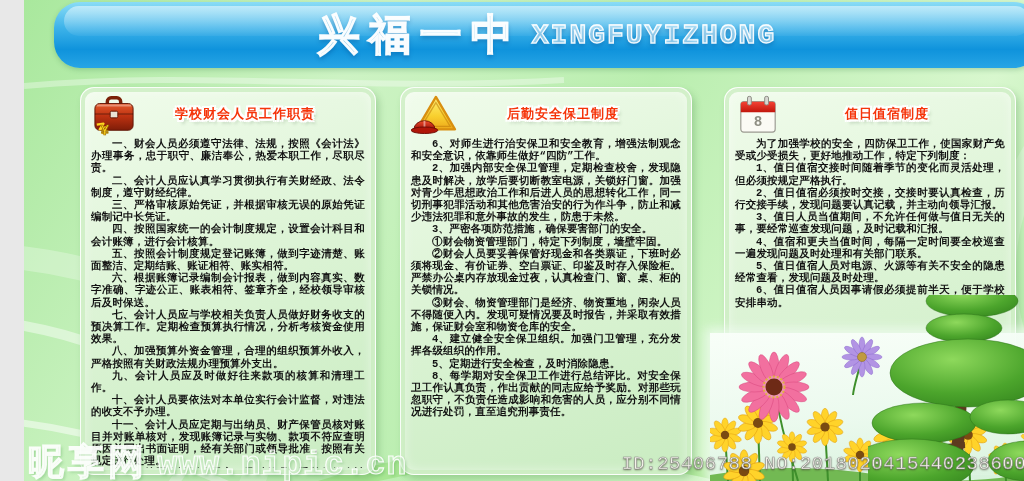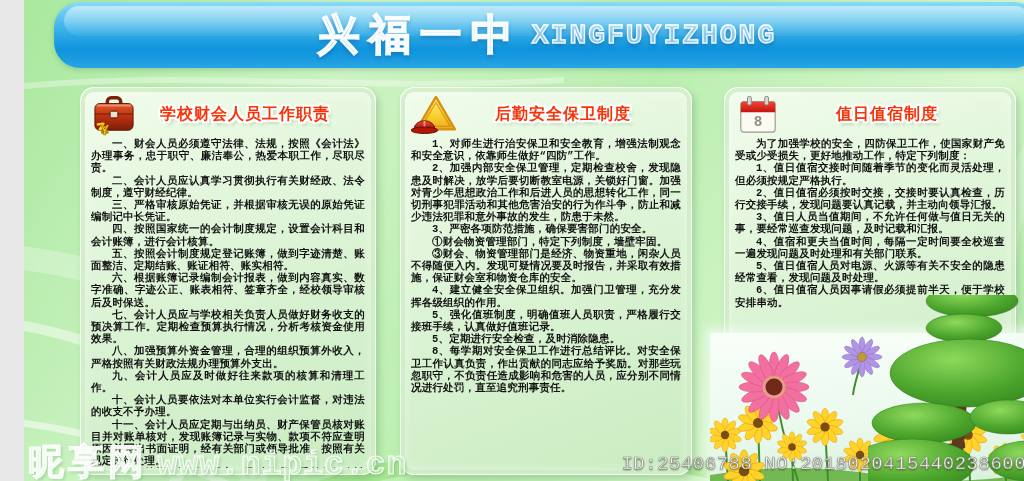--- a/index.html
+++ b/index.html
@@ -24,21 +24,21 @@
   .panel{position:absolute;top:87px;height:386px;border-radius:14px;z-index:4;
     background:linear-gradient(160deg,#f1fcec 0%,#ddf4d6 45%,#c9ecc1 100%);
     border:1px solid rgba(255,255,255,.85);
     box-shadow:inset 0 0 0 4px rgba(200,236,190,.75), inset 0 0 14px rgba(255,255,255,.8),
       3px 4px 7px rgba(60,130,60,.28);}
   .p1{left:56px;width:294px;}
   .p2{left:376px;width:290px;}
   .p3{left:700px;width:290px;}
   .panel header{position:relative;height:44px;margin-top:4px;display:flex;align-items:center;justify-content:center;}
   .panel header .icon{position:absolute;left:10px;top:2px;width:46px;height:42px;}
-  .panel h2{margin:0 0 0 34px;font-size:16px;font-weight:700;letter-spacing:1px;color:#f5340a;
+  .panel h2{margin:0 0 0 34px;font-size:13px;font-weight:700;letter-spacing:1px;color:#f5340a;
     text-shadow:-2px -2px 0 #fff,2px -2px 0 #fff,-2px 2px 0 #fff,2px 2px 0 #fff,
       0 -2px 0 #fff,0 2px 0 #fff,-2px 0 0 #fff,2px 0 0 #fff,3px 4px 3px rgba(60,100,60,.25);}
   .panel-body{height:330px;overflow:hidden;padding:2px 10px 0 10px;}
   .panel-body p{margin:0;font-size:10.5px;line-height:12.2px;font-weight:700;color:#121212;
     text-align:justify;text-indent:2em;letter-spacing:.2px;}
   
   .photo{position:absolute;left:686px;top:333px;width:338px;height:148px;z-index:6;
     background:linear-gradient(175deg,rgba(250,255,250,.97) 0%,rgba(236,250,239,.97) 55%,rgba(216,242,221,.97) 100%);
     box-shadow:0 0 10px 5px rgba(240,252,242,.75);}
   .flowers{position:absolute;inset:0;}
@@ -125,27 +125,27 @@
         </defs>
         <path d="M26,3 L46,37 L6,37 Z" fill="url(#triG)" stroke="#d98f10" stroke-width="2.4" stroke-linejoin="round"></path>
         <path d="M26,9 L41,34 L11,34 Z" fill="none" stroke="rgba(190,120,10,.55)" stroke-width="1.4"></path>
         <path d="M3,37 a11,9 0 0 1 22,0 z" fill="url(#hatG)" stroke="#6e0d05" stroke-width="1"></path>
         <path d="M14,28 v9" stroke="rgba(255,255,255,.45)" stroke-width="2"></path>
         <ellipse cx="14" cy="38" rx="14" ry="3.4" fill="#b01608" stroke="#6e0d05" stroke-width="1"></ellipse>
       </svg>
       <h2>后勤安全保卫制度</h2>
     </header>
     <div class="panel-body">
-        <p>1、对师生进行治安保卫和安全教育，增强法制观念和安全意识，依靠师生做好“四防”工作。</p>
+        <p>6、对师生进行治安保卫和安全教育，增强法制观念和安全意识，依靠师生做好“四防”工作。</p>
         <p>2、加强内部安全保卫管理，定期检查校舍，发现隐患及时解决，放学后要切断教室电源，关锁好门窗。加强对青少年思想政治工作和后进人员的思想转化工作，同一切刑事犯罪活动和其他危害治安的行为作斗争，防止和减少违法犯罪和意外事故的发生，防患于未然。</p>
         <p>3、严密各项防范措施，确保要害部门的安全。</p>
         <p>①财会物资管理部门，特定下列制度，墙壁牢固。</p>
+        <p>②财会人员要妥善保管好现金和各类票证，下班时必须将现金、有价证券、空白票证、印鉴及时存入保险柜。严禁办公桌内存放现金过夜，认真检查门、窗、桌、柜的关锁情况。</p>
         <p>③财会、物资管理部门是经济、物资重地，闲杂人员不得随便入内。发现可疑情况要及时报告，并采取有效措施，保证财会室和物资仓库的安全。</p>
         <p>4、建立健全安全保卫组织。加强门卫管理，充分发挥各级组织的作用。</p>
-        <p>5、强化值班制度，明确值班人员职责，严格履行交接班手续，认真做好值班记录。</p>
         <p>5、定期进行安全检查，及时消除隐患。</p>
         <p>8、每学期对安全保卫工作进行总结评比。对安全保卫工作认真负责，作出贡献的同志应给予奖励。对那些玩忽职守，不负责任造成影响和危害的人员，应分别不同情况进行处罚，直至追究刑事责任。</p>
       </div>
   </section>
 
   <section class="panel p3">
     <header>
       <svg class="icon" viewBox="0 0 48 44">
         <defs>
           <linearGradient id="calG" x1="0" y1="0" x2="0" y2="1">

